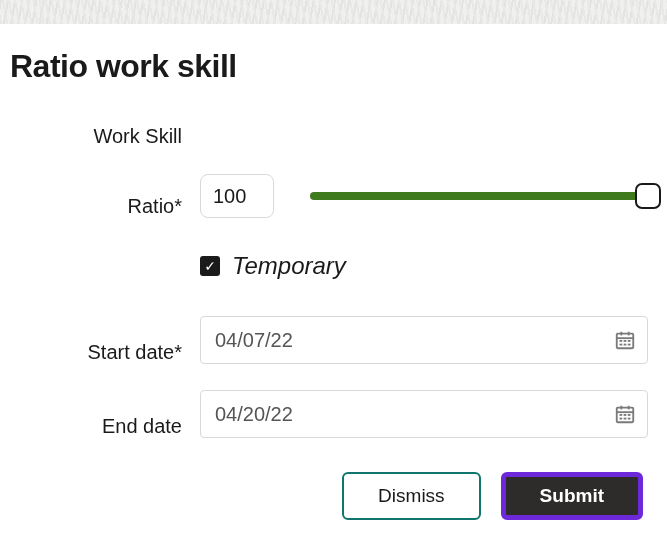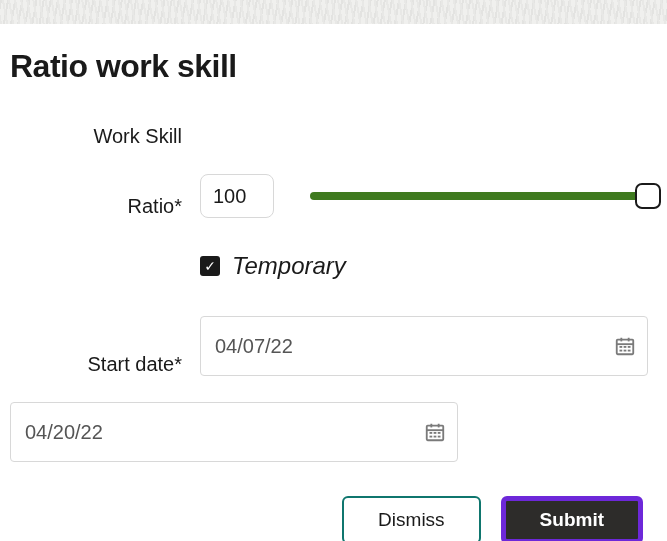--- a/index.html
+++ b/index.html
@@ -107,21 +107,21 @@
       font-size: 24px;
       font-style: italic;
     }
     .date-input-wrap {
       position: relative;
       flex: 1;
       max-width: 448px;
     }
     .date-input {
       width: 100%;
-      height: 60px;
+      height: 48px;
       border: 1px solid #d8d8d8;
       border-radius: 4px;
       font-size: 20px;
       padding: 0 44px 0 14px;
       color: #555555;
       outline: none;
       background: #ffffff;
     }
     .cal-icon {
       position: absolute;
@@ -209,20 +209,21 @@
           <rect x="15" y="12" width="3" height="2"></rect>
           <rect x="6" y="16" width="3" height="2"></rect>
           <rect x="10.5" y="16" width="3" height="2"></rect>
           <rect x="15" y="16" width="3" height="2"></rect>
         </svg>
       </div>
     </div>
   </div>
 
   <div class="form-row">
+    <div class="label-col">End date</div>
     <div class="field-col">
       <div class="date-input-wrap">
         <input class="date-input" type="text" value="04/20/22" style="">
         <svg class="cal-icon" viewBox="0 0 24 24" fill="currentColor">
           <rect x="3" y="5" width="18" height="16" rx="1" fill="none" stroke="currentColor" stroke-width="2"></rect>
           <line x1="3" y1="10" x2="21" y2="10" stroke="currentColor" stroke-width="2"></line>
           <line x1="8" y1="3" x2="8" y2="7" stroke="currentColor" stroke-width="2"></line>
           <line x1="16" y1="3" x2="16" y2="7" stroke="currentColor" stroke-width="2"></line>
           <rect x="6" y="12" width="3" height="2"></rect>
           <rect x="10.5" y="12" width="3" height="2"></rect>

